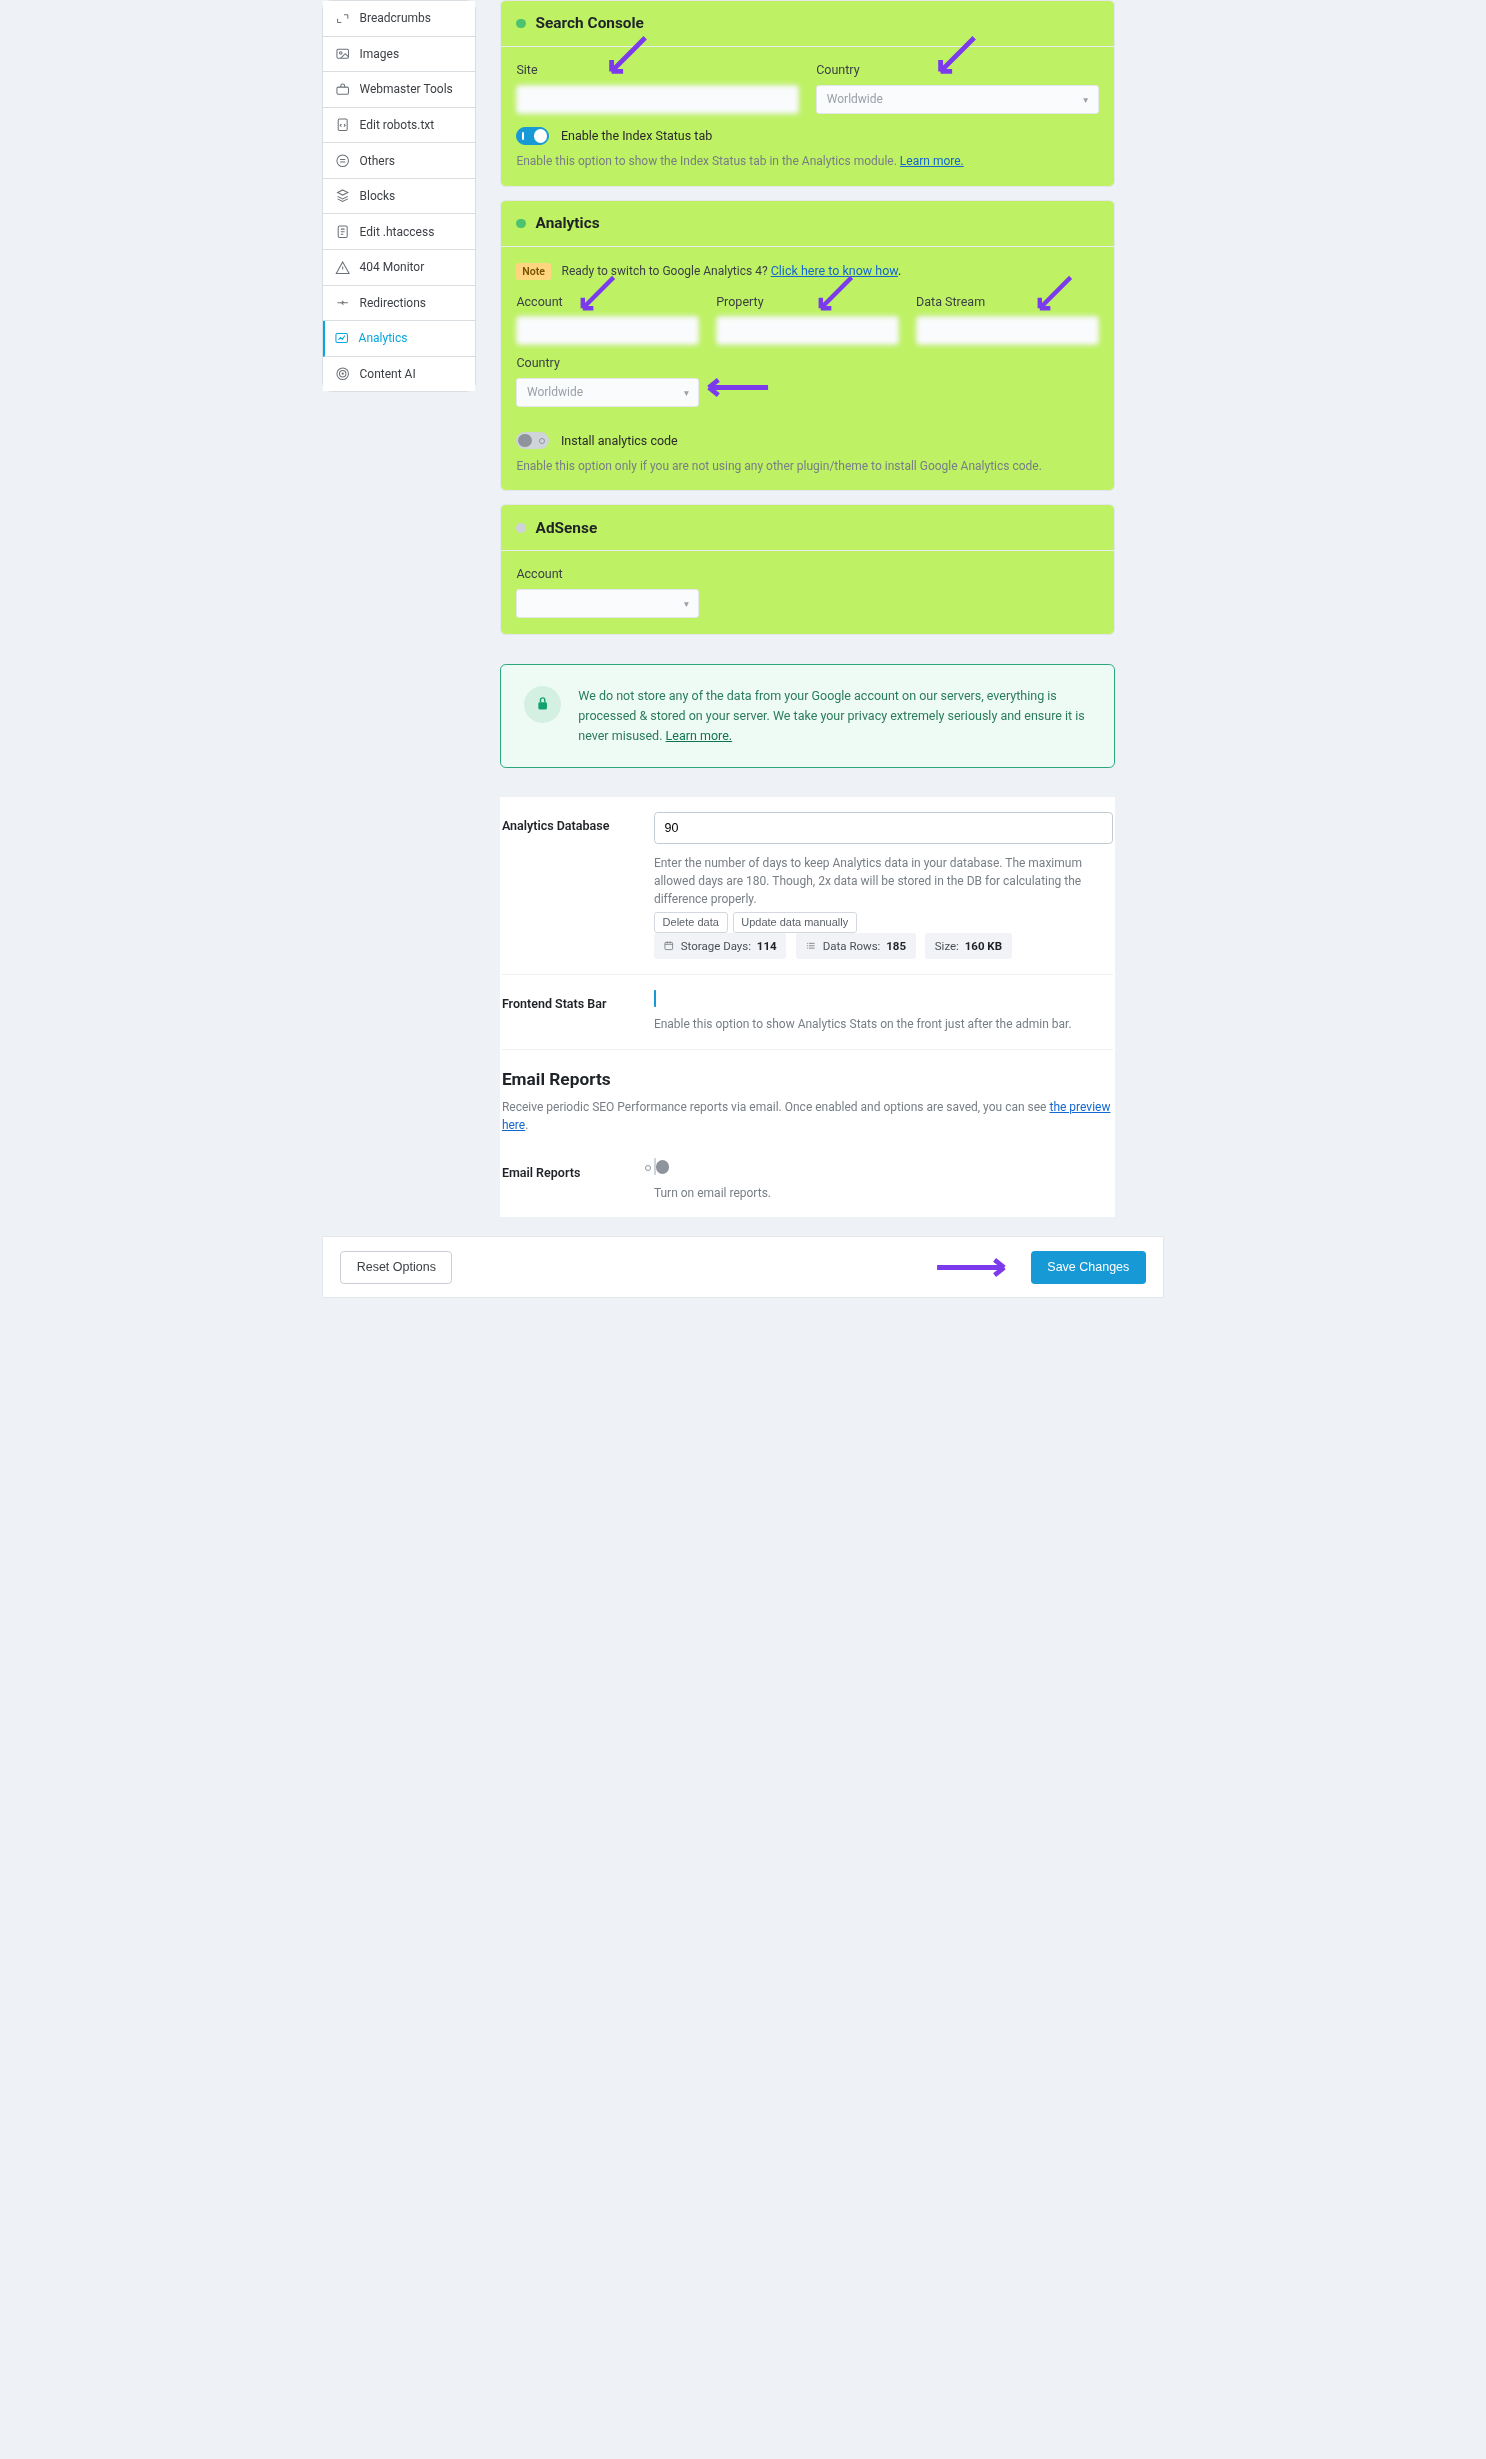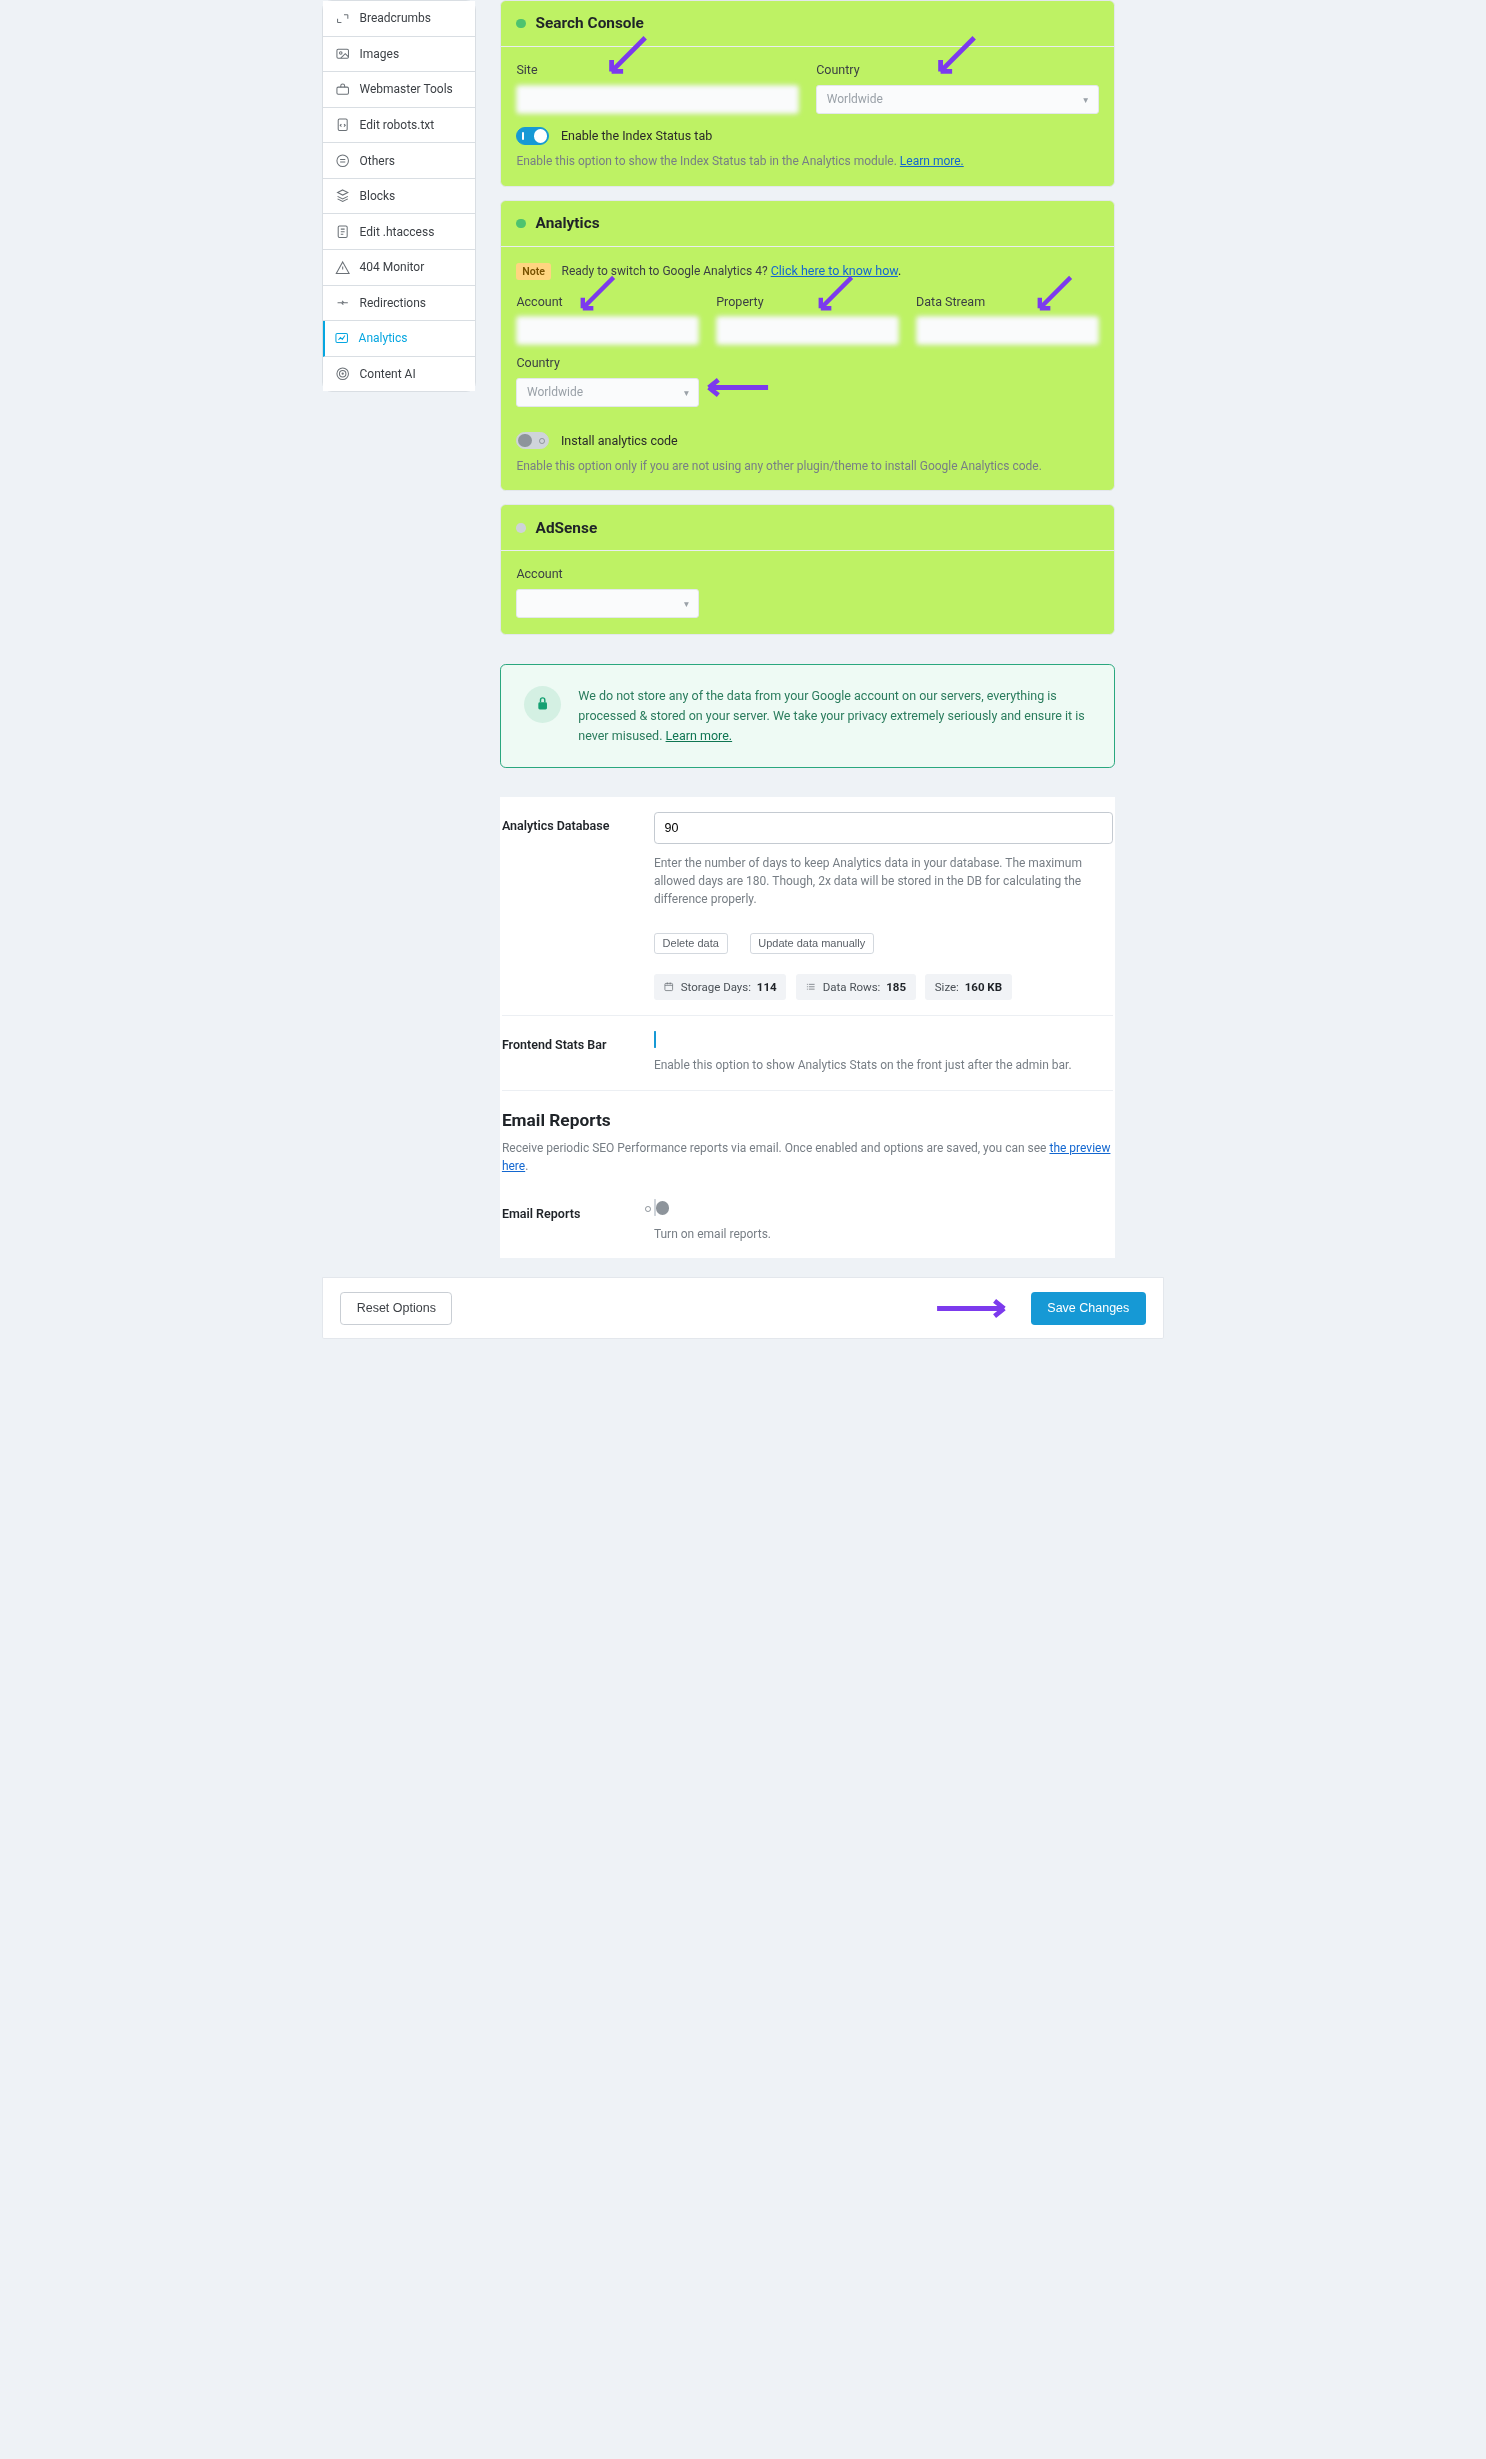--- a/index.html
+++ b/index.html
@@ -148,27 +148,27 @@
     display:flex; gap: 19px; padding: 15.4px 0;
     border-bottom:1px solid #eceff3;
   }
   .setting-row:last-of-type{ border-bottom:none; }
   .setting-label { width: 133px; flex-shrink:0; font-weight:600; font-size:12.5px; color:#1f2328; padding-top:5.8px;}
   .setting-body  { flex:1; }
   .text-input {
     width:100%; height:32px; border:1px solid #c4cad1; border-radius:3.8px;
     padding:0 9.6px; font-size:12.5px;
   }
-  .btn-row { display:flex; gap:22px; margin-top:25px; flex-wrap:wrap; }
+  .btn-row { display:flex; gap:5px; margin-top:4px; flex-wrap:wrap; }
   .mini-btn {
     font-size:11px; color:#5b6168;
     border:1px solid #d3d8de; background:#fff; border-radius:2.9px;
     padding:3.8px 7.7px; cursor:pointer;
   }
-  .chip-row { display:flex; gap:9.6px; margin-top:20px; flex-wrap:wrap;text-align:right;}
+  .chip-row { display:flex; gap:9.6px; margin-top:0; flex-wrap:wrap;text-align:right;}
   .chip {
     background:#f1f3f6; border-radius:2.9px; padding:5.8px 9.6px;
     font-size:11.5px; color:#4a5056; display:flex; align-items:center; gap:5.8px;
   }
   .chip b { color:#1f2328; font-weight:700; }
 
   
   .free-heading { font-size:17.3px; font-weight:700; margin: 9.6px 0 9.6px 0; color:#1f2328;}
   .free-body { padding: 0 0 9.6px 0; }
 

